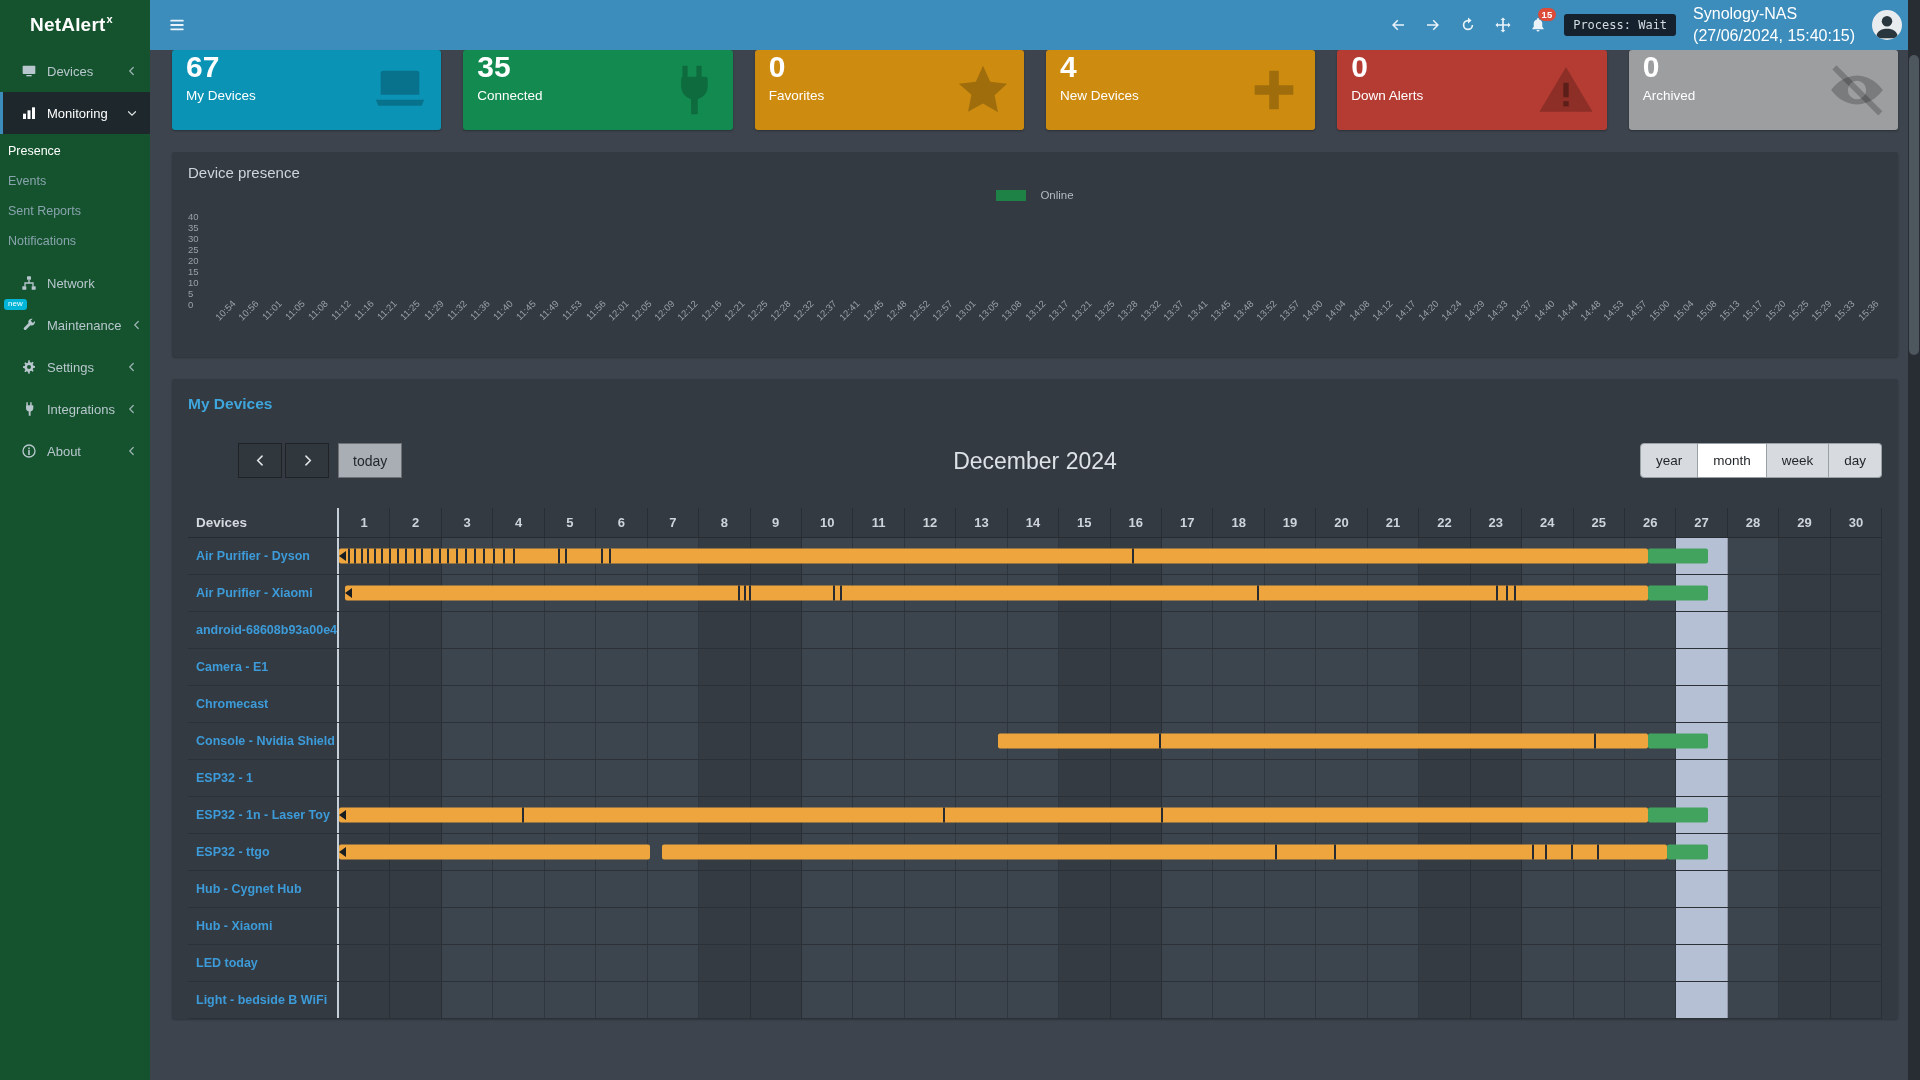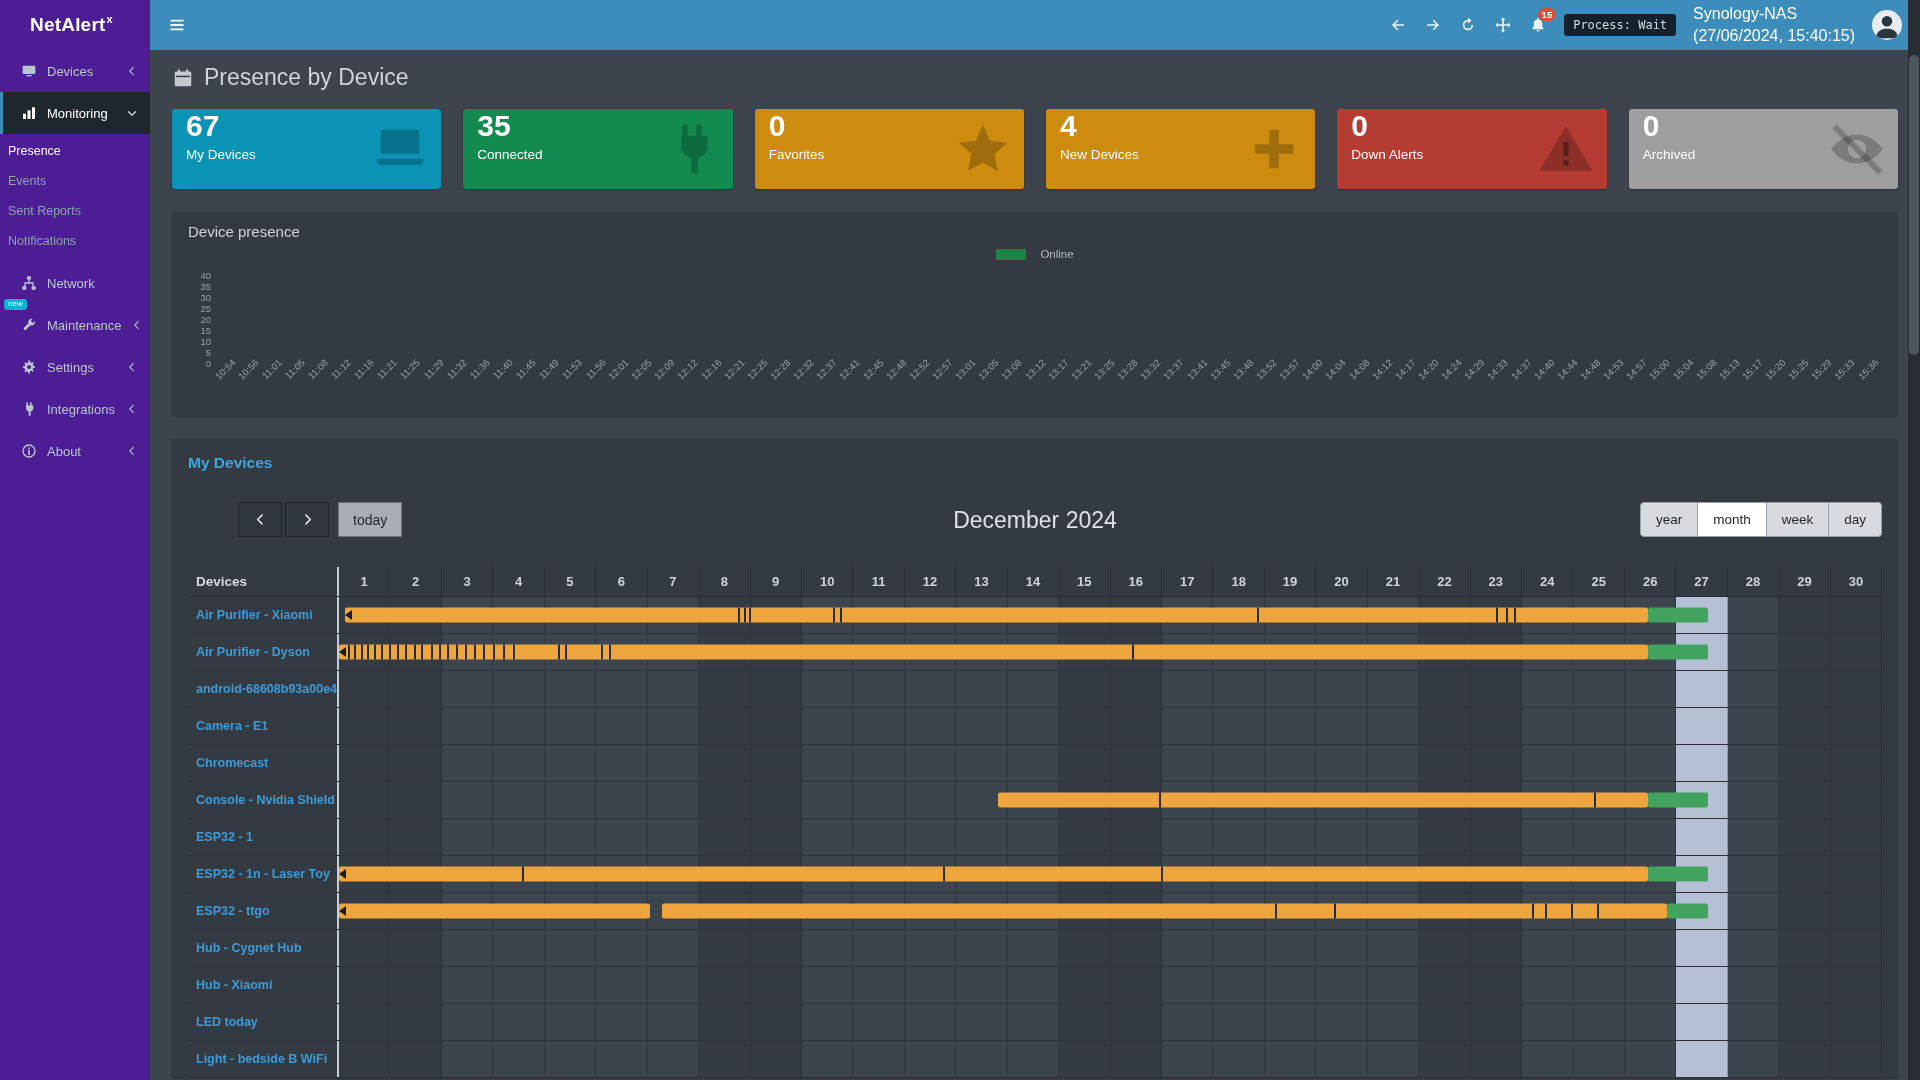--- a/index.html
+++ b/index.html
@@ -2,21 +2,21 @@
 <html><head>
 <meta charset="utf-8">
 <style>
   * { margin:0; padding:0; box-sizing:border-box; }
   html,body { width:1920px; height:1080px; overflow:hidden; }
   body { background:#3d444d; font-family:"Liberation Sans", sans-serif; }
 
   .app { display:flex; height:100%; }
 
   
-  .sidebar { width:150px; background:#4c1d95; flex-shrink:0; position:relative; z-index:5; }
+  .sidebar { width:150px; background:#14532d; flex-shrink:0; position:relative; z-index:5; }
   .logo { height:50px; display:flex; align-items:center; padding-left:30px; color:#fff; font-size:19px; font-weight:bold; letter-spacing:.2px; }
   .logo sup { font-size:11px; margin-left:1px; top:-6px; position:relative; }
   .side-item { display:flex; align-items:center; gap:10px; padding:13px 12px 13px 18px; color:#b8c7ce; font-size:13px; cursor:pointer; position:relative; border-left:3px solid transparent; }
   .side-item.active { background:#1e282c; color:#fff; border-left-color:#3c8dbc; }
   .side-ic { width:16px; height:16px; flex-shrink:0; }
   .side-ic svg { width:16px; height:16px; display:block; }
   .side-chev { margin-left:auto; width:12px; height:12px; opacity:.85; }
   .side-chev svg { width:12px; height:12px; display:block; }
   .submenu { padding:2px 0 6px; }
   .sub-item { padding:8px 8px 8px 8px; font-size:12.5px; color:#8aa4af; cursor:pointer; }
@@ -53,21 +53,21 @@
 
   
   .panel { background:#333a42; border-radius:3px; margin-top:22px; padding:12px 16px; box-shadow:0 1px 2px rgba(0,0,0,.25); }
   .panel-title { color:#ced4d9; font-size:15px; }
 
   
   .legend { display:flex; justify-content:center; align-items:center; gap:14px; margin:8px 0 10px; }
   .legend-swatch { width:30px; height:11px; display:inline-block; }
   .legend-label { font-size:11.5px; color:#b4bac0; }
   .chart { display:flex; padding-bottom:2px; }
-  .yaxis { width:28px; height:84px; display:flex; flex-direction:column; justify-content:space-between; align-items:flex-end; padding-right:5px; font-size:9.5px; color:#9aa1a8; }
+  .yaxis { width:28px; height:84px; display:flex; flex-direction:column; justify-content:space-between; padding-right:5px; font-size:9.5px; color:#9aa1a8; }
   .plot-col { flex:1; min-width:0; }
   .plot { height:84px; display:flex; align-items:flex-end; }
   .bar-slot { flex:1; padding:0 3px; }
   .cbar { width:100%; border-radius:1px 1px 0 0; }
   .xlabels { display:flex; height:48px; }
   .xslot { flex:1; position:relative; }
   .xslot span { position:absolute; top:3px; right:42%; transform:rotate(-45deg); transform-origin:100% 0; font-size:9.5px; color:#99a0a7; white-space:nowrap; }
 
   
   .gantt-panel { padding:14px 16px 0; }
@@ -263,31 +263,20 @@
             <svg viewBox="0 0 24 24" fill="currentColor" xmlns="http://www.w3.org/2000/svg">
               <circle cx="12" cy="9" r="4.2"></circle>
               <path d="M3.5 21c.4-4 3.8-6 8.5-6s8.1 2 8.5 6v1.5h-17z"></path>
             </svg>
           </span>
       </div>
     </header>
 
     <div class="content">
 
-      <h1 class="page-title">
-        <span class="cal-ic">
-            <svg viewBox="0 0 24 24" fill="currentColor" xmlns="http://www.w3.org/2000/svg">
-              <rect x="3" y="5" width="18" height="16" rx="1.5"></rect>
-              <rect x="6.5" y="2.5" width="2.2" height="4.5" rx="1"></rect>
-              <rect x="15.3" y="2.5" width="2.2" height="4.5" rx="1"></rect>
-              <rect x="4.5" y="9.5" width="15" height="1.6" fill="#333a42"></rect>
-            </svg>
-          </span>
-        <span>Presence by Device</span>
-      </h1>
 
       <div class="infoboxes" id="infoboxes">
           <div class="infobox" style="background: rgb(11, 147, 181);">
             <span class="ib-value">67</span>
             <span class="ib-label">My Devices</span>
             <span class="ib-icon">
               <svg viewBox="0 0 24 24" fill="currentColor" xmlns="http://www.w3.org/2000/svg">
                 <path d="M4 5a1 1 0 0 1 1-1h14a1 1 0 0 1 1 1v9H4z"></path>
                 <path d="M2 16h20l-1 2.5H3z"></path>
               </svg>
@@ -859,67 +848,20 @@
                 <div class="day-head">25</div>
                 <div class="day-head">26</div>
                 <div class="day-head">27</div>
                 <div class="day-head">28</div>
                 <div class="day-head">29</div>
                 <div class="day-head">30</div>
               </div>
           </div>
           <div id="gantt-rows">
               <div class="gantt-row">
-                <div class="devcol">Air Purifier - Xiaomi</div>
-                <div class="track">
-                  <div class="cell weekend"></div>
-                  <div class="cell weekend"></div>
-                  <div class="cell"></div>
-                  <div class="cell"></div>
-                  <div class="cell"></div>
-                  <div class="cell"></div>
-                  <div class="cell"></div>
-                  <div class="cell weekend"></div>
-                  <div class="cell weekend"></div>
-                  <div class="cell"></div>
-                  <div class="cell"></div>
-                  <div class="cell"></div>
-                  <div class="cell"></div>
-                  <div class="cell"></div>
-                  <div class="cell weekend"></div>
-                  <div class="cell weekend"></div>
-                  <div class="cell"></div>
-                  <div class="cell"></div>
-                  <div class="cell"></div>
-                  <div class="cell"></div>
-                  <div class="cell"></div>
-                  <div class="cell weekend"></div>
-                  <div class="cell weekend"></div>
-                  <div class="cell"></div>
-                  <div class="cell"></div>
-                  <div class="cell"></div>
-                  <div class="cell today"></div>
-                  <div class="cell"></div>
-                  <div class="cell weekend"></div>
-                  <div class="cell weekend"></div>
-                  <div class="gbar" style="left: 0.4%; width: 84.4333%; background: rgb(239, 165, 62);"></div>
-                  <div class="gbar" style="left: 84.8333%; width: 3.9%; background: rgb(66, 163, 95);"></div>
-                  <div class="gtick" style="left: 25.8667%;"></div>
-                  <div class="gtick" style="left: 26.2333%;"></div>
-                  <div class="gtick" style="left: 26.6%;"></div>
-                  <div class="gtick" style="left: 32%;"></div>
-                  <div class="gtick" style="left: 32.5%;"></div>
-                  <div class="gtick" style="left: 59.5%;"></div>
-                  <div class="gtick" style="left: 75%;"></div>
-                  <div class="gtick" style="left: 75.6%;"></div>
-                  <div class="gtick" style="left: 76.1667%;"></div>
-                  <div class="bar-arrow" style="left: 0.4%;"></div>
-                </div>
-              </div>
-              <div class="gantt-row">
                 <div class="devcol">Air Purifier - Dyson</div>
                 <div class="track">
                   <div class="cell weekend"></div>
                   <div class="cell weekend"></div>
                   <div class="cell"></div>
                   <div class="cell"></div>
                   <div class="cell"></div>
                   <div class="cell"></div>
                   <div class="cell"></div>
                   <div class="cell weekend"></div>
@@ -970,20 +912,67 @@
                   <div class="gtick" style="left: 11.2667%;"></div>
                   <div class="gtick" style="left: 14.1667%;"></div>
                   <div class="gtick" style="left: 14.6667%;"></div>
                   <div class="gtick" style="left: 17%;"></div>
                   <div class="gtick" style="left: 17.5%;"></div>
                   <div class="gtick" style="left: 51.4%;"></div>
                   <div class="bar-arrow" style="left: 0%;"></div>
                 </div>
               </div>
               <div class="gantt-row">
+                <div class="devcol">Air Purifier - Xiaomi</div>
+                <div class="track">
+                  <div class="cell weekend"></div>
+                  <div class="cell weekend"></div>
+                  <div class="cell"></div>
+                  <div class="cell"></div>
+                  <div class="cell"></div>
+                  <div class="cell"></div>
+                  <div class="cell"></div>
+                  <div class="cell weekend"></div>
+                  <div class="cell weekend"></div>
+                  <div class="cell"></div>
+                  <div class="cell"></div>
+                  <div class="cell"></div>
+                  <div class="cell"></div>
+                  <div class="cell"></div>
+                  <div class="cell weekend"></div>
+                  <div class="cell weekend"></div>
+                  <div class="cell"></div>
+                  <div class="cell"></div>
+                  <div class="cell"></div>
+                  <div class="cell"></div>
+                  <div class="cell"></div>
+                  <div class="cell weekend"></div>
+                  <div class="cell weekend"></div>
+                  <div class="cell"></div>
+                  <div class="cell"></div>
+                  <div class="cell"></div>
+                  <div class="cell today"></div>
+                  <div class="cell"></div>
+                  <div class="cell weekend"></div>
+                  <div class="cell weekend"></div>
+                  <div class="gbar" style="left: 0.4%; width: 84.4333%; background: rgb(239, 165, 62);"></div>
+                  <div class="gbar" style="left: 84.8333%; width: 3.9%; background: rgb(66, 163, 95);"></div>
+                  <div class="gtick" style="left: 25.8667%;"></div>
+                  <div class="gtick" style="left: 26.2333%;"></div>
+                  <div class="gtick" style="left: 26.6%;"></div>
+                  <div class="gtick" style="left: 32%;"></div>
+                  <div class="gtick" style="left: 32.5%;"></div>
+                  <div class="gtick" style="left: 59.5%;"></div>
+                  <div class="gtick" style="left: 75%;"></div>
+                  <div class="gtick" style="left: 75.6%;"></div>
+                  <div class="gtick" style="left: 76.1667%;"></div>
+                  <div class="bar-arrow" style="left: 0.4%;"></div>
+                </div>
+              </div>
+              <div class="gantt-row">
                 <div class="devcol">android-68608b93a00e4</div>
                 <div class="track">
                   <div class="cell weekend"></div>
                   <div class="cell weekend"></div>
                   <div class="cell"></div>
                   <div class="cell"></div>
                   <div class="cell"></div>
                   <div class="cell"></div>
                   <div class="cell"></div>
                   <div class="cell weekend"></div>

